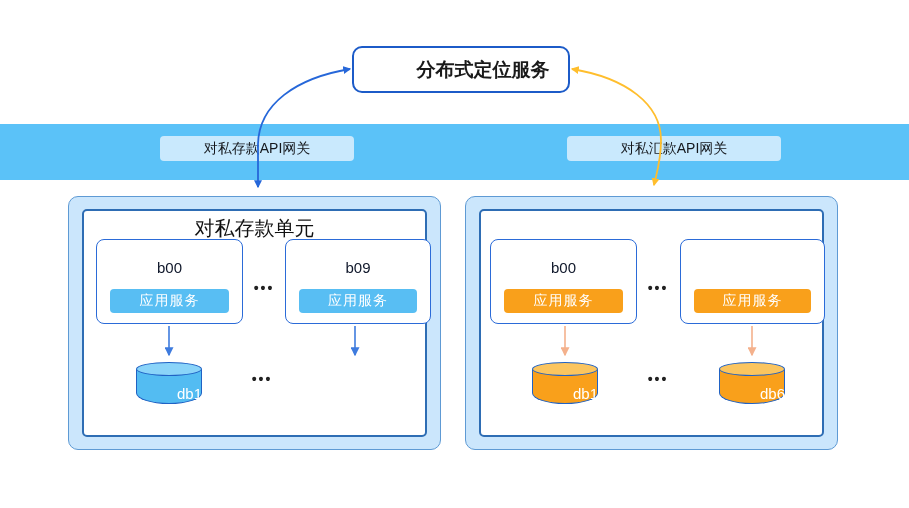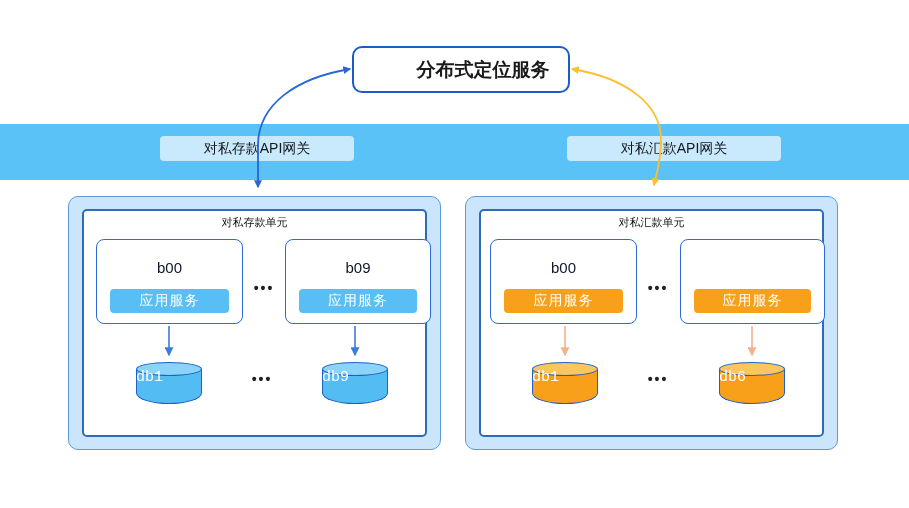--- a/index.html
+++ b/index.html
@@ -33,21 +33,21 @@
     background:#CBE6FC; border:1.5px solid #5E9AD4; border-radius:10px; z-index:2;
   }
   .unit-left  { left:68px; }
   .unit-right { left:465px; }
   .unit-inner {
     left:82px; top:209px; width:345px; height:228px;
     background:#fff; border:2px solid #2E6DB4; border-radius:5px; z-index:2;
   }
   .unit-inner-right { left:479px; }
   .unit-title {
-    top:215px; width:345px; text-align:center; font-size:11px; color:#111; z-index:3;
+    top:215px; width:345px; text-align:center; font-size:20px; color:#111; z-index:3;
   }
 
   
   .node-box {
     top:239px; height:85px; background:#fff;
     border:1.6px solid #2B6BD8; border-radius:8px; z-index:3;
   }
   .node-id { top:259px; text-align:center; font-size:15px; color:#0f172a; z-index:4; }
   .svc-pill {
     top:289px; height:24px; border-radius:4px;
@@ -65,22 +65,22 @@
   .cyl-top {
     position:absolute; left:0; top:0; width:100%; height:14px;
     border-radius:50%; border:1.5px solid #2062C4; box-sizing:border-box; z-index:2;
   }
   .cyl-body {
     position:absolute; left:0; top:7px; width:100%; height:35px;
     border:1.5px solid #2062C4; border-top:none; box-sizing:border-box;
     border-radius:0 0 33px 33px / 0 0 11px 11px; z-index:1;
   }
   .cyl-label {
-    position:absolute; left:0; top:7px; width:100%; text-align:left;
-    color:#fff; font-size:15px; z-index:3;font-family:Liberation Mono, monospace;
+    position:absolute; left:0; top:23px; width:100%; text-align:right;
+    color:#fff; font-size:15px; z-index:3;
   }
   .cyl-blue   .cyl-top  { background:#8AD4F9; }
   .cyl-blue   .cyl-body { background:#53BCF2; }
   .cyl-orange .cyl-top  { background:#FBC55F; }
   .cyl-orange .cyl-body { background:#F9A01B; }
 
   .connector-layer { position:absolute; left:0; top:0; z-index:6; pointer-events:none; }
 </style>
 </head>
 <body>
@@ -117,29 +117,23 @@
   <div class="abs svc-pill svc-blue" style="left:299px; width:118px;">
     <span>应用服务</span>
   </div>
 
   <div class="abs cyl cyl-blue" style="left:136px;">
     <div class="cyl-body"></div>
     <div class="cyl-top"></div>
     <div class="cyl-label">db1</div>
   </div>
   <div class="abs dots" style="left:240px; top:371px;">•••</div>
-  <div class="abs cyl cyl-blue" style="left:322px;">
-    <div class="cyl-body"></div>
-    <div class="cyl-top"></div>
-    <div class="cyl-label">db9</div>
-  </div>
 
   <div class="abs unit unit-right"></div>
   <div class="abs unit-inner unit-inner-right"></div>
-  <div class="abs unit-title" style="left:479px;">对私汇款单元</div>
 
   <div class="abs node-box" style="left:490px; width:147px;"></div>
   <div class="abs node-id" style="left:490px; width:147px;">b00</div>
   <div class="abs svc-pill svc-orange" style="left:504px; width:119px;">
     <span>应用服务</span>
   </div>
 
   <div class="abs dots" style="left:636px; top:280px;">•••</div>
 
   <div class="abs node-box" style="left:680px; width:145px;"></div>

